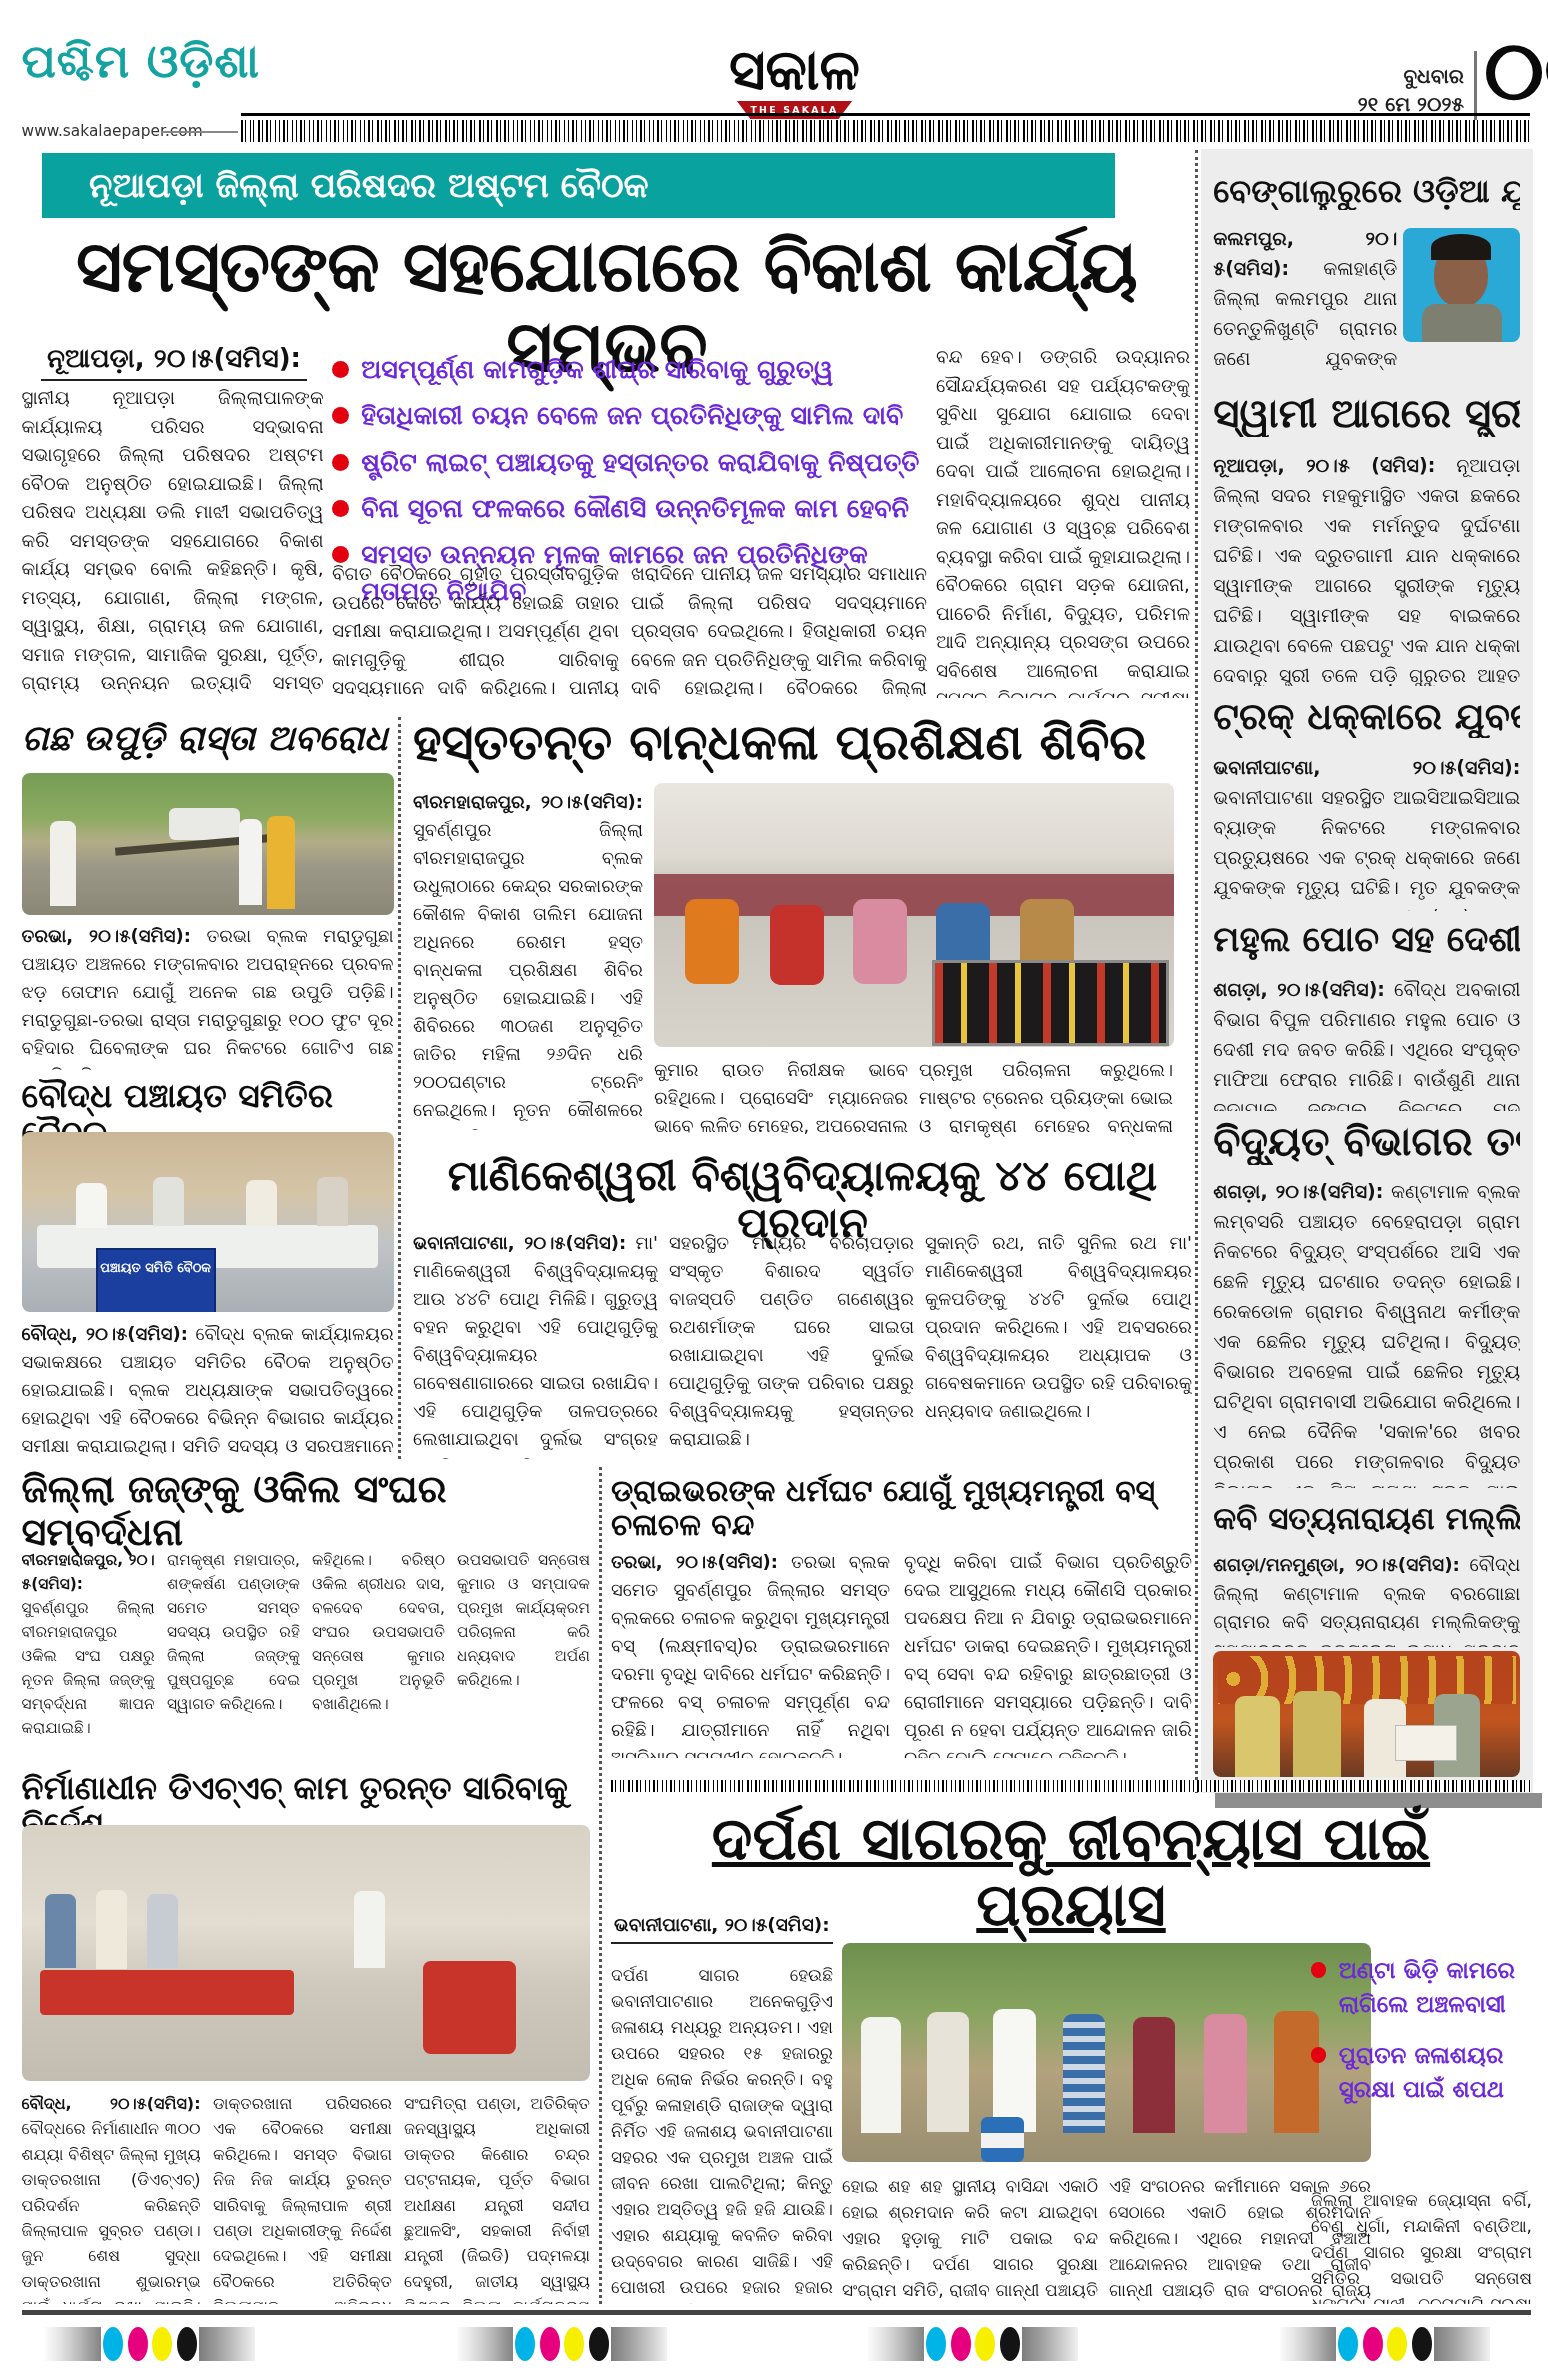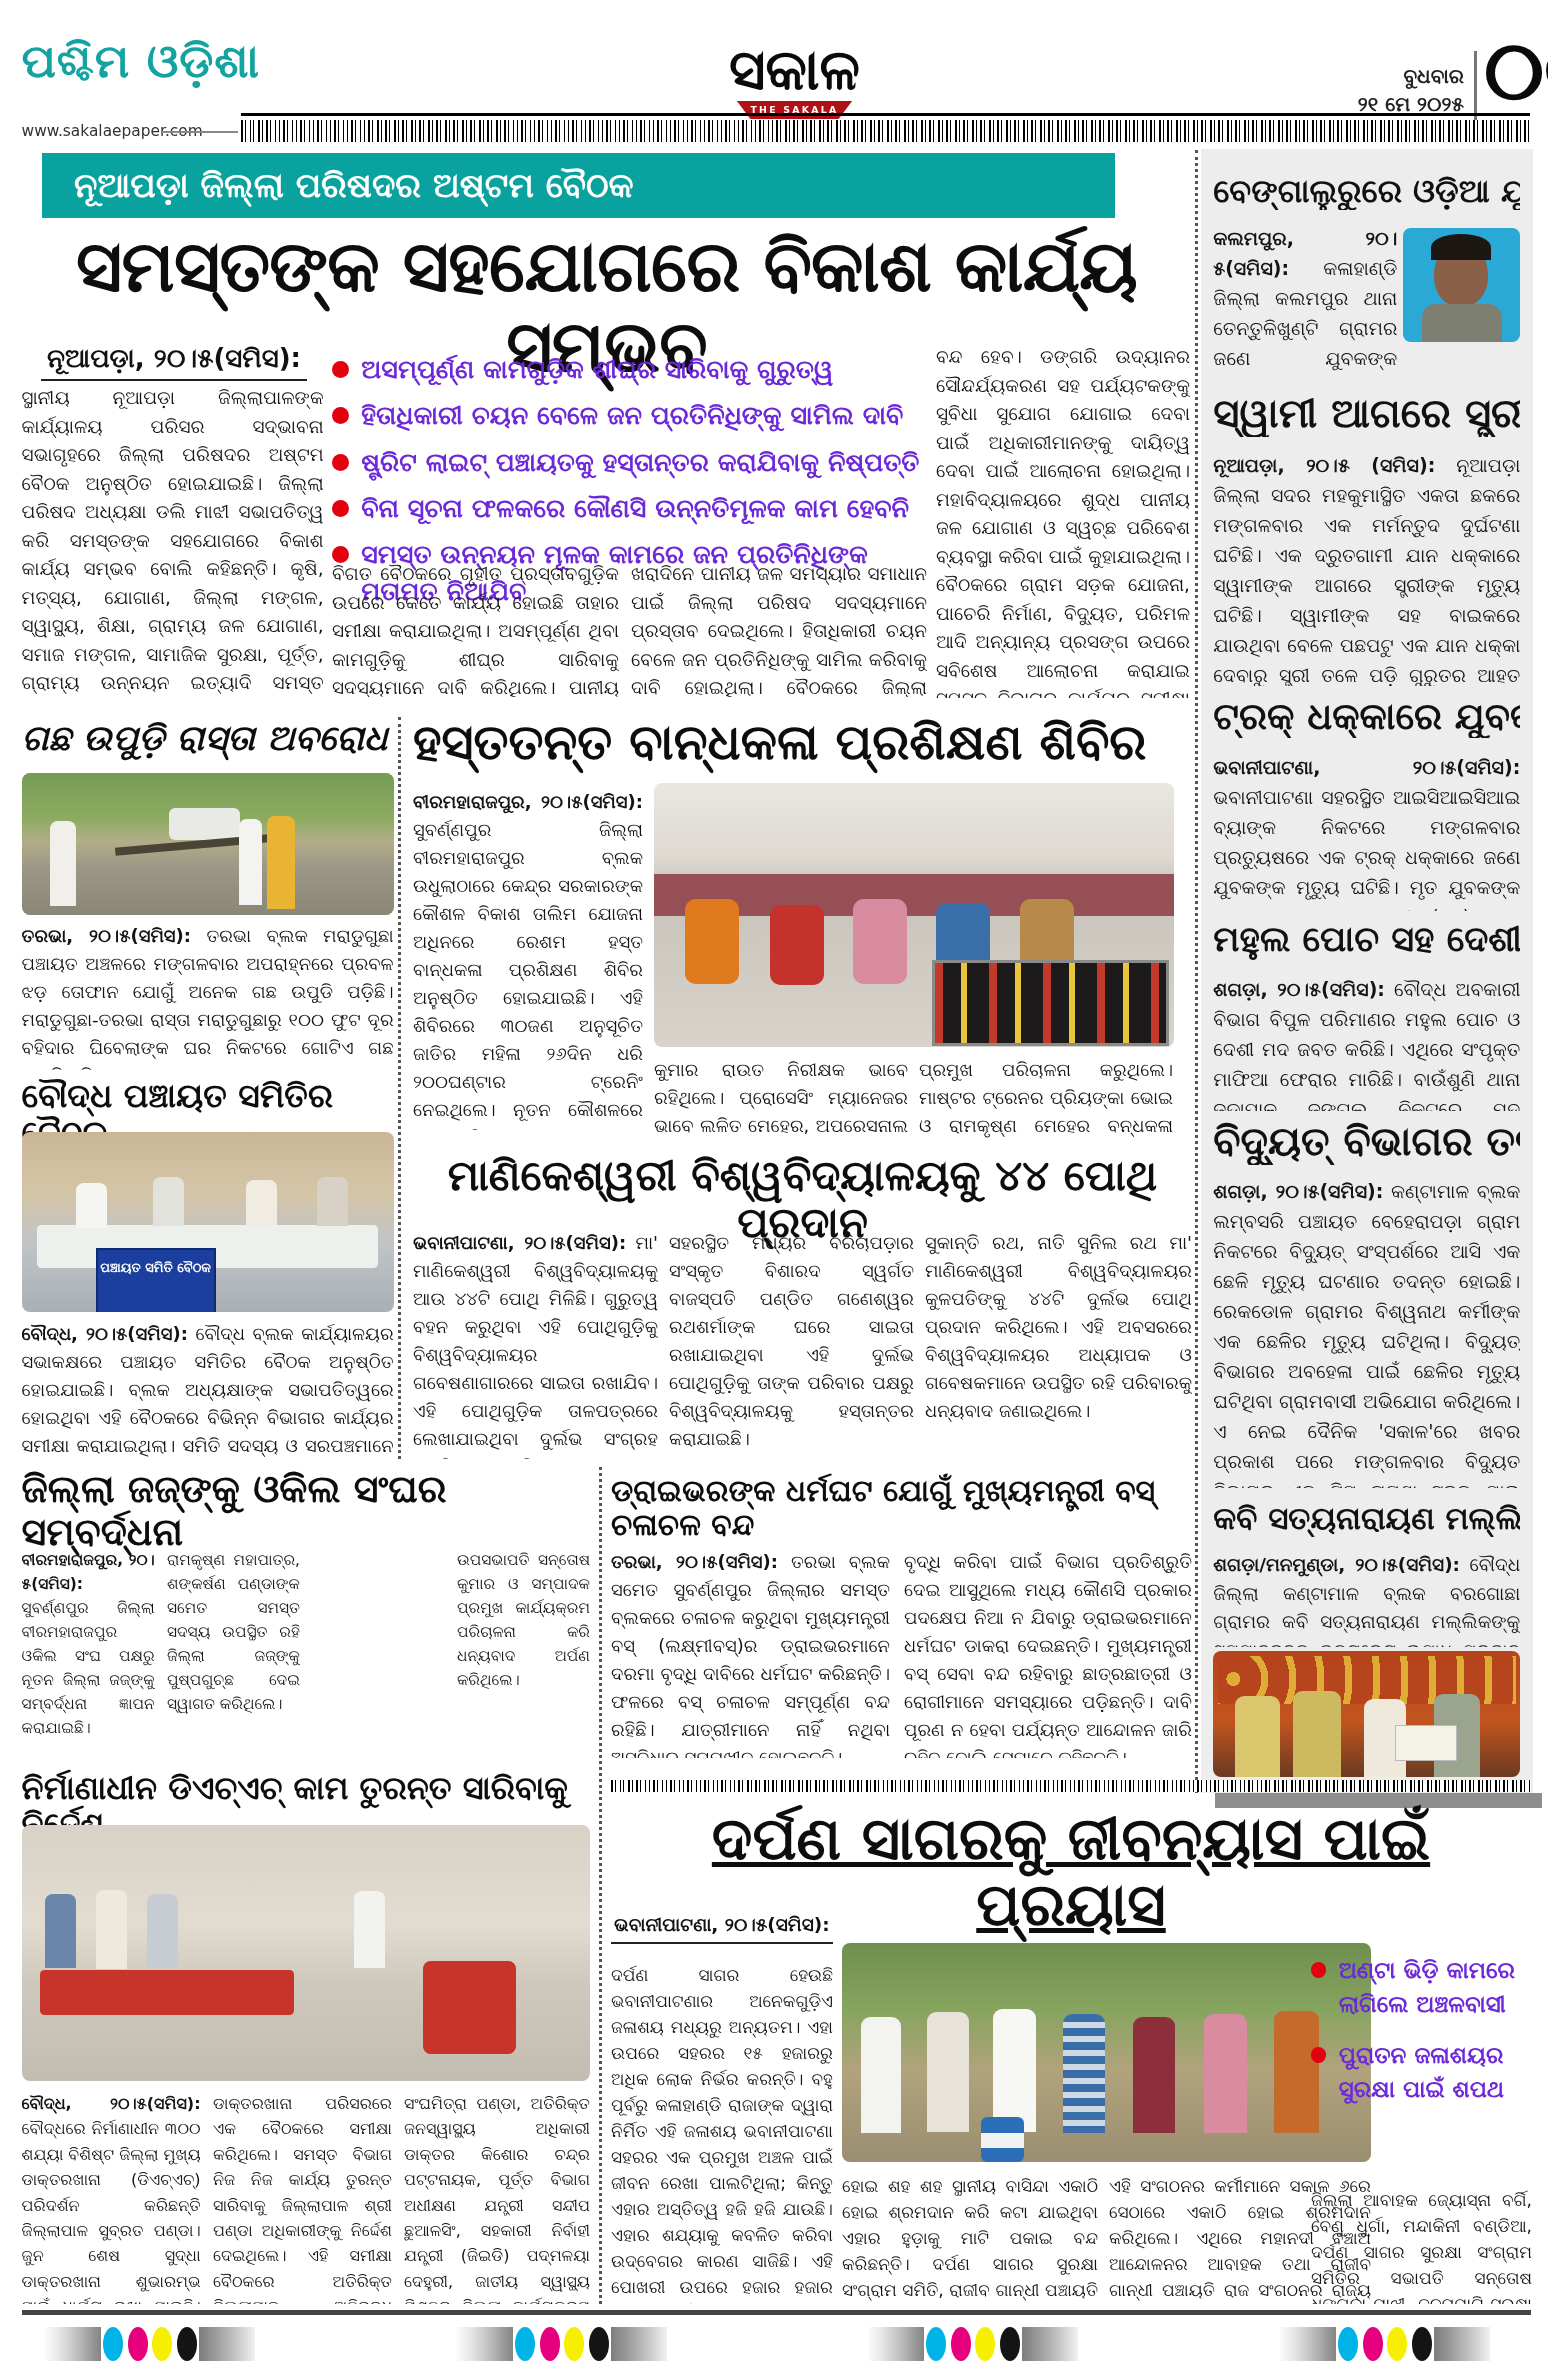--- a/index.html
+++ b/index.html
@@ -98,21 +98,21 @@
       <div class="shape" style="left:4.6px;top:4.6px;width:298px;height:48px;background:repeating-radial-gradient(circle at 15.4px 23px,#e8c53a 0 7px,#b5431c 7px 28px);opacity:.8;"></div>
       <div class="shape" style="left:21.6px;top:45px;width:45px;height:82px;background:#d9c66d;border-radius:9.3px 9.3px 0 0;"></div>
       <div class="shape" style="left:80px;top:40px;width:48px;height:86px;background:#cdb95f;border-radius:9.3px 9.3px 0 0;"></div>
       <div class="shape" style="left:151px;top:48px;width:42px;height:79px;background:#efe9dc;border-radius:9.3px 9.3px 0 0;"></div>
       <div class="shape" style="left:221px;top:43px;width:46px;height:83px;background:#9aa48e;border-radius:9.3px 9.3px 0 0;"></div>
       <div class="shape" style="left:182px;top:74px;width:60px;height:34px;background:#f4f1e8;border:0.8px solid #bbb;"></div>
     </div>
   </div>
 
   <div class="abs" style="left:42px;top:153px;width:1073px;height:65px;background:#0aa29e;">
-    <div style="padding-left:32px;line-height:65px;font-size:34px;font-weight:bold;color:#fff;">ନୂଆପଡ଼ା ଜିଲ୍ଲା ପରିଷଦର ଅଷ୍ଟମ ବୈଠକ</div>
+    <div style="padding-left:47px;line-height:65px;font-size:34px;font-weight:bold;color:#fff;">ନୂଆପଡ଼ା ଜିଲ୍ଲା ପରିଷଦର ଅଷ୍ଟମ ବୈଠକ</div>
   </div>
 
   <h1 class="abs hl" style="left:21.6px;top:227px;width:1170px;font-size:71px;text-align:center;letter-spacing:-0.8px;">ସମସ୍ତଙ୍କ ସହଯୋଗରେ ବିକାଶ କାର୍ଯ୍ୟ ସମ୍ଭବ</h1>
 
   <div class="abs dl-center" style="left:23px;top:343px;width:302px;font-size:26px;text-align:center;">
     <span>ନୂଆପଡ଼ା, ୨୦।୫(ସମିସ):</span>
   </div>
   <div class="abs jtext" style="left:21.6px;top:384px;width:302px;height:313px;font-size:18.5px;line-height:28.5px;">ସ୍ଥାନୀୟ ନୂଆପଡ଼ା ଜିଲ୍ଲାପାଳଙ୍କ କାର୍ଯ୍ୟାଳୟ ପରିସର ସଦ୍ଭାବନା ସଭାଗୃହରେ ଜିଲ୍ଲା ପରିଷଦର ଅଷ୍ଟମ ବୈଠକ ଅନୁଷ୍ଠିତ ହୋଇଯାଇଛି। ଜିଲ୍ଲା ପରିଷଦ ଅଧ୍ୟକ୍ଷା ଡଲି ମାଝୀ ସଭାପତିତ୍ୱ କରି ସମସ୍ତଙ୍କ ସହଯୋଗରେ ବିକାଶ କାର୍ଯ୍ୟ ସମ୍ଭବ ବୋଲି କହିଛନ୍ତି। କୃଷି, ମତ୍ସ୍ୟ, ଯୋଗାଣ, ଜିଲ୍ଲା ମଙ୍ଗଳ, ସ୍ୱାସ୍ଥ୍ୟ, ଶିକ୍ଷା, ଗ୍ରାମ୍ୟ ଜଳ ଯୋଗାଣ, ସମାଜ ମଙ୍ଗଳ, ସାମାଜିକ ସୁରକ୍ଷା, ପୂର୍ତ୍ତ, ଗ୍ରାମ୍ୟ ଉନ୍ନୟନ ଇତ୍ୟାଦି ସମସ୍ତ ବିଭାଗର ତ୍ରୟମାସିକ ପ୍ରଗତି ବିବରଣୀର ସମୀକ୍ଷା ହୋଇଥିଲା। ବିଗତ ବୈଠକରେ ସଦସ୍ୟମାନେ ଦେଇଥିବା ପ୍ରସ୍ତାବ ଉପରେ କେତେ କାମ ହୋଇଛି ତାହା ଉପରେ ଆଲୋଚନା ହୋଇଥିଲା।</div>
 
   <div class="abs" style="left:332px;top:351px;width:595px;">
@@ -197,20 +197,21 @@
   </div>
   <div class="abs jtext" style="left:669px;top:1229px;width:245px;height:230px;font-size:18px;line-height:28px;">ସହରସ୍ଥିତ ମଧ୍ୟର ବରିଚାପଡ଼ାର ସଂସ୍କୃତ ବିଶାରଦ ସ୍ୱର୍ଗତ ବାଜସ୍ପତି ପଣ୍ଡିତ ଗଣେଶ୍ୱର ରଥଶର୍ମାଙ୍କ ଘରେ ସାଇତା ରଖାଯାଇଥିବା ଏହି ଦୁର୍ଲଭ ପୋଥିଗୁଡ଼ିକୁ ତାଙ୍କ ପରିବାର ପକ୍ଷରୁ ବିଶ୍ୱବିଦ୍ୟାଳୟକୁ ହସ୍ତାନ୍ତର କରାଯାଇଛି।</div>
   <div class="abs jtext" style="left:925px;top:1229px;width:267px;height:230px;font-size:18px;line-height:28px;">ସୁକାନ୍ତି ରଥ, ନାତି ସୁନିଲ ରଥ ମା' ମାଣିକେଶ୍ୱରୀ ବିଶ୍ୱବିଦ୍ୟାଳୟର କୁଳପତିଙ୍କୁ ୪୪ଟି ଦୁର୍ଲଭ ପୋଥି ପ୍ରଦାନ କରିଥିଲେ। ଏହି ଅବସରରେ ବିଶ୍ୱବିଦ୍ୟାଳୟର ଅଧ୍ୟାପକ ଓ ଗବେଷକମାନେ ଉପସ୍ଥିତ ରହି ପରିବାରକୁ ଧନ୍ୟବାଦ ଜଣାଇଥିଲେ।</div>
 
   <h2 class="abs hl" style="left:21.6px;top:1468px;width:568px;font-size:38px;">ଜିଲ୍ଲା ଜଜ୍‌ଙ୍କୁ ଓକିଲ ସଂଘର ସମ୍ବର୍ଦ୍ଧନା</h2>
   <div class="abs jtext" style="left:21.6px;top:1548px;width:133px;height:207px;font-size:15.4px;line-height:24px;">
     <span class="dl">ବୀରମହାରାଜପୁର, ୨୦।୫(ସମିସ):</span>
     <span>ସୁବର୍ଣ୍ଣପୁର ଜିଲ୍ଲା ବୀରମହାରାଜପୁର ଓକିଲ ସଂଘ ପକ୍ଷରୁ ନୂତନ ଜିଲ୍ଲା ଜଜ୍‌ଙ୍କୁ ସମ୍ବର୍ଦ୍ଧନା ଜ୍ଞାପନ କରାଯାଇଛି।</span>
   </div>
   <div class="abs jtext" style="left:167px;top:1548px;width:133px;height:207px;font-size:15.4px;line-height:24px;">ରାମକୃଷ୍ଣ ମହାପାତ୍ର, ଶଙ୍କର୍ଷଣ ପଣ୍ଡାଙ୍କ ସମେତ ସମସ୍ତ ସଦସ୍ୟ ଉପସ୍ଥିତ ରହି ଜିଲ୍ଲା ଜଜ୍‌ଙ୍କୁ ପୁଷ୍ପଗୁଚ୍ଛ ଦେଇ ସ୍ୱାଗତ କରିଥିଲେ।</div>
+  <div class="abs jtext" style="left:312px;top:1548px;width:133px;height:207px;font-size:15.4px;line-height:24px;">କହିଥିଲେ। ବରିଷ୍ଠ ଓକିଲ ଶ୍ରୀଧର ଦାସ, ବଳଦେବ ଦେବତା, ସଂଘର ଉପସଭାପତି ସନ୍ତୋଷ କୁମାର ପ୍ରମୁଖ ଅନୁଭୂତି ବଖାଣିଥିଲେ।</div>
   <div class="abs jtext" style="left:457px;top:1548px;width:133px;height:207px;font-size:15.4px;line-height:24px;">ଉପସଭାପତି ସନ୍ତୋଷ କୁମାର ଓ ସମ୍ପାଦକ ପ୍ରମୁଖ କାର୍ଯ୍ୟକ୍ରମ ପରିଚାଳନା କରି ଧନ୍ୟବାଦ ଅର୍ପଣ କରିଥିଲେ।</div>
 
   <div class="abs dotv" style="left:599px;top:1467px;height:837px;"></div>
 
   <h2 class="abs hl" style="left:611px;top:1474px;width:581px;font-size:30px;">ଡ୍ରାଇଭରଙ୍କ ଧର୍ମଘଟ ଯୋଗୁଁ ମୁଖ୍ୟମନ୍ତ୍ରୀ ବସ୍ ଚଳାଚଳ ବନ୍ଦ</h2>
   <div class="abs jtext" style="left:611px;top:1548px;width:279px;height:210px;font-size:18px;line-height:28px;">
     <span class="dl">ତରଭା, ୨୦।୫(ସମିସ):</span>
     <span>ତରଭା ବ୍ଲକ ସମେତ ସୁବର୍ଣ୍ଣପୁର ଜିଲ୍ଲାର ସମସ୍ତ ବ୍ଲକରେ ଚଳାଚଳ କରୁଥିବା ମୁଖ୍ୟମନ୍ତ୍ରୀ ବସ୍ (ଲକ୍ଷ୍ମୀବସ୍)ର ଡ୍ରାଇଭରମାନେ ଦରମା ବୃଦ୍ଧି ଦାବିରେ ଧର୍ମଘଟ କରିଛନ୍ତି। ଫଳରେ ବସ୍ ଚଳାଚଳ ସମ୍ପୂର୍ଣ୍ଣ ବନ୍ଦ ରହିଛି। ଯାତ୍ରୀମାନେ ନାହିଁ ନଥିବା ଅସୁବିଧାର ସମ୍ମୁଖୀନ ହୋଇଛନ୍ତି।</span>
   </div>
   <div class="abs jtext" style="left:904px;top:1548px;width:288px;height:210px;font-size:18px;line-height:28px;">ବୃଦ୍ଧି କରିବା ପାଇଁ ବିଭାଗ ପ୍ରତିଶ୍ରୁତି ଦେଇ ଆସୁଥିଲେ ମଧ୍ୟ କୌଣସି ପ୍ରକାର ପଦକ୍ଷେପ ନିଆ ନ ଯିବାରୁ ଡ୍ରାଇଭରମାନେ ଧର୍ମଘଟ ଡାକରା ଦେଇଛନ୍ତି। ମୁଖ୍ୟମନ୍ତ୍ରୀ ବସ୍ ସେବା ବନ୍ଦ ରହିବାରୁ ଛାତ୍ରଛାତ୍ରୀ ଓ ରୋଗୀମାନେ ସମସ୍ୟାରେ ପଡ଼ିଛନ୍ତି। ଦାବି ପୂରଣ ନ ହେବା ପର୍ଯ୍ୟନ୍ତ ଆନ୍ଦୋଳନ ଜାରି ରହିବ ବୋଲି ସେମାନେ କହିଛନ୍ତି।</div>

